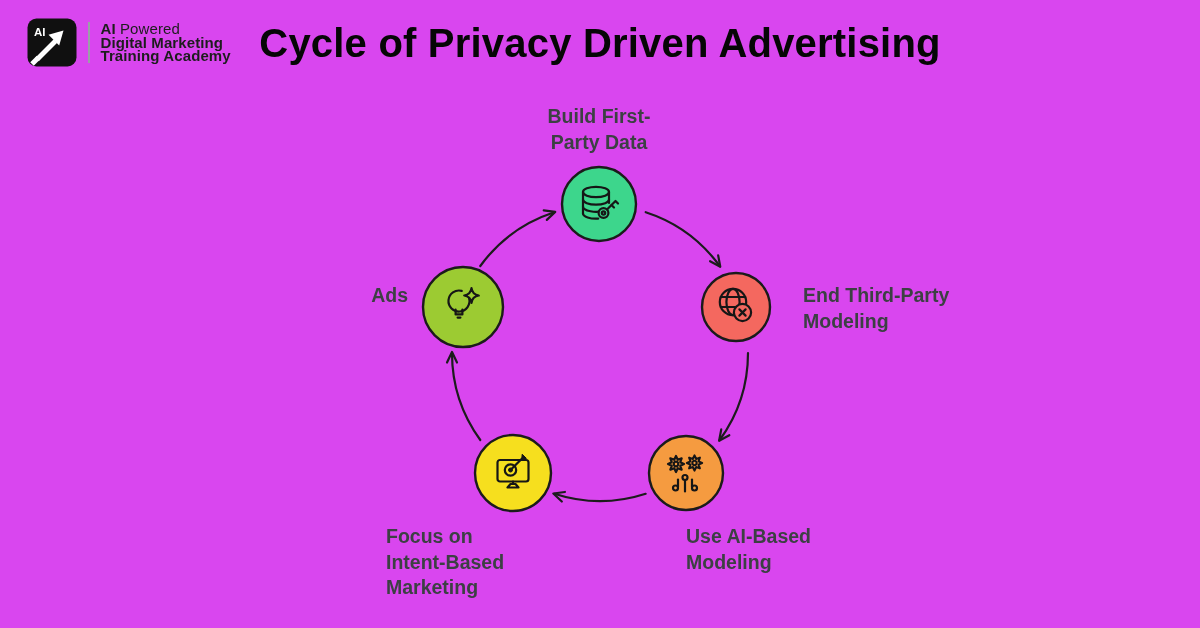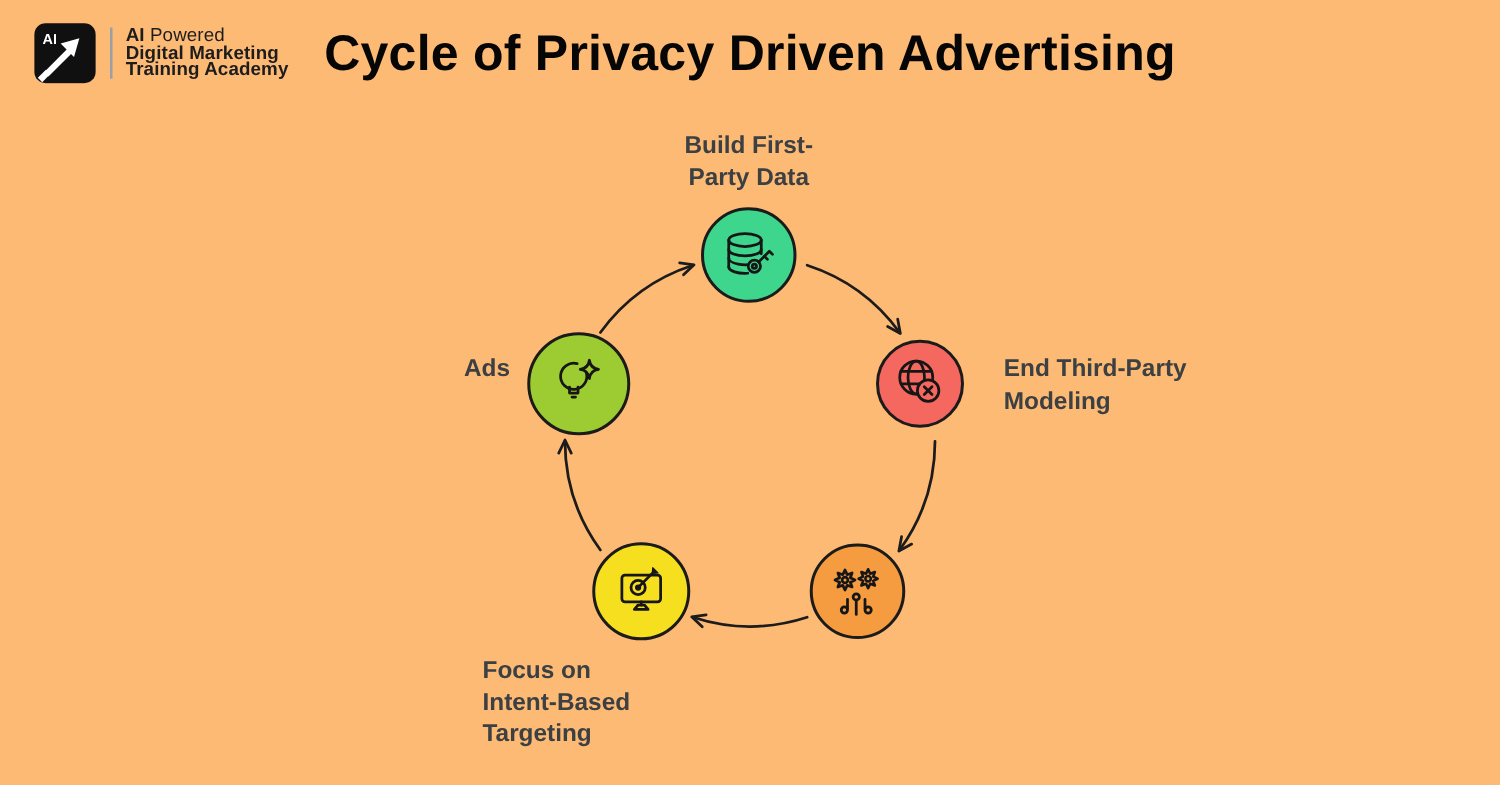--- a/index.html
+++ b/index.html
@@ -1,17 +1,17 @@
 <!DOCTYPE html>
 <html><head>
 <meta charset="utf-8">
 <style>
   html,body{margin:0;padding:0;background:#ffffff;}
   .canvas{
-    position:relative;width:1200px;height:628px;background:#fdba74;overflow:hidden;
+    position:relative;width:1200px;height:628px;background:#d946ef;overflow:hidden;
     font-family:"Liberation Sans", sans-serif;
   }
   
   .logo-wrap{position:absolute;left:27px;top:18px;display:flex;align-items:center;}
   .logo-badge{width:50px;height:49px;display:block;}
   .logo-divider{width:1.5px;height:41px;background:#9aa0a6;margin-left:11px;margin-right:11px;}
   .logo-text{font-size:15px;line-height:13.4px;color:#1d1d1d;letter-spacing:0.1px;}
   .logo-text .bold{font-weight:700;}
   .page-title{
     position:absolute;left:0;top:21px;width:100%;text-align:center;
@@ -131,22 +131,26 @@
   </svg>
 
   <div class="node-label label-build">
     <div>Build First-</div>
     <div>Party Data</div>
   </div>
   <div class="node-label label-end">
     <div>End Third-Party</div>
     <div>Modeling</div>
   </div>
+  <div class="node-label label-model">
+    <div>Use AI-Based</div>
+    <div>Modeling</div>
+  </div>
   <div class="node-label label-target">
     <div>Focus on</div>
     <div>Intent-Based</div>
-    <div>Targeting</div>
+    <div>Marketing</div>
   </div>
   <div class="node-label label-ads">
     <div>Ads</div>
   </div>
 
 </div>
 
 </body></html>

